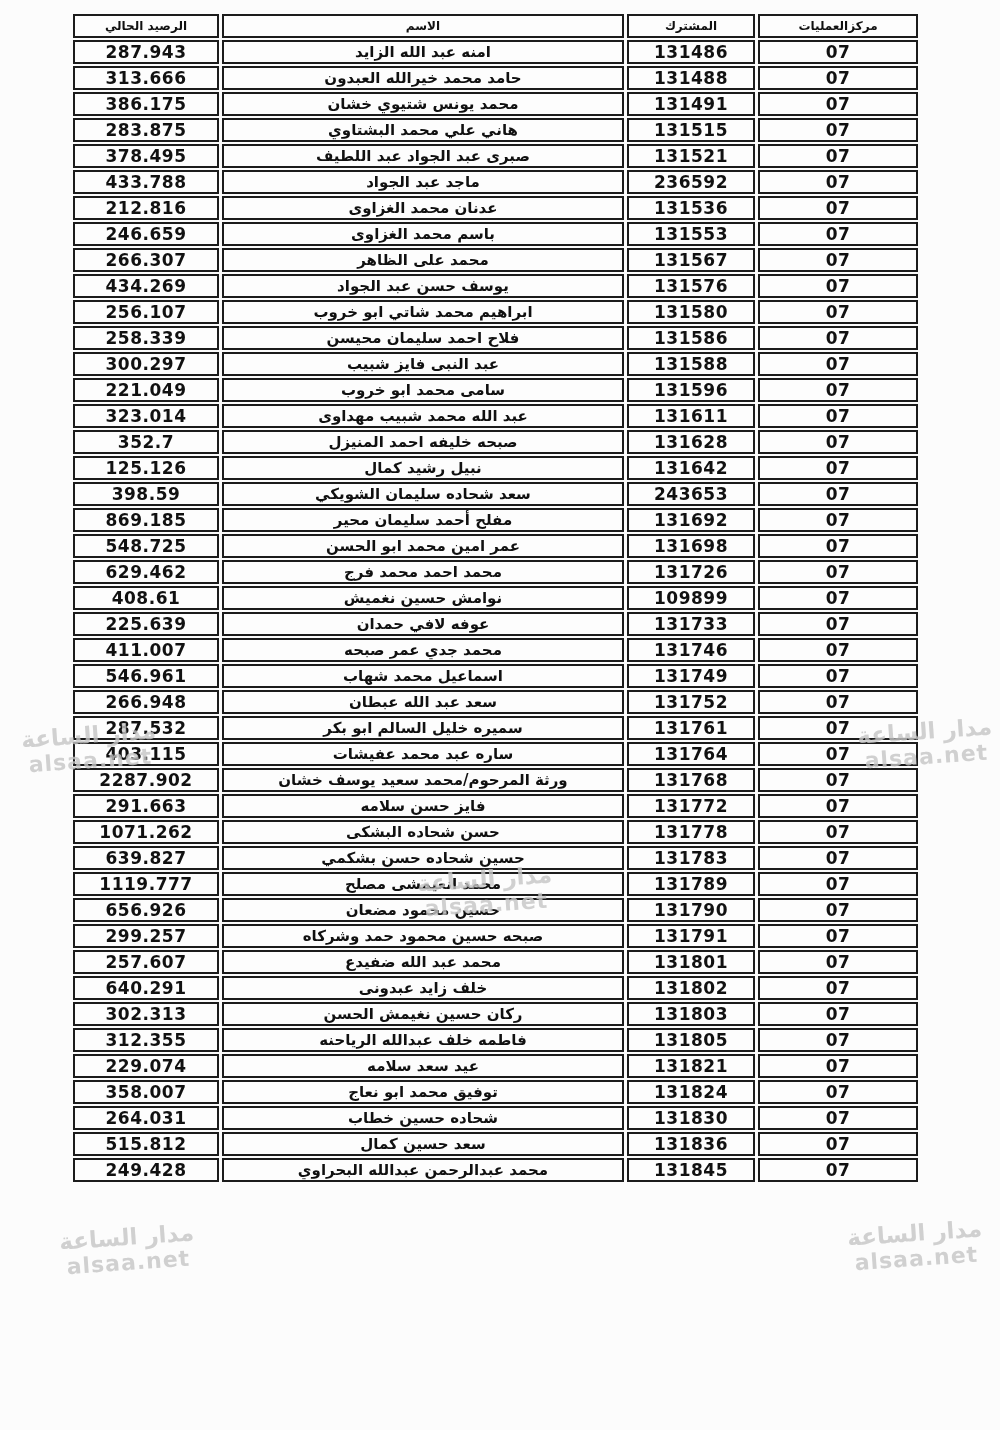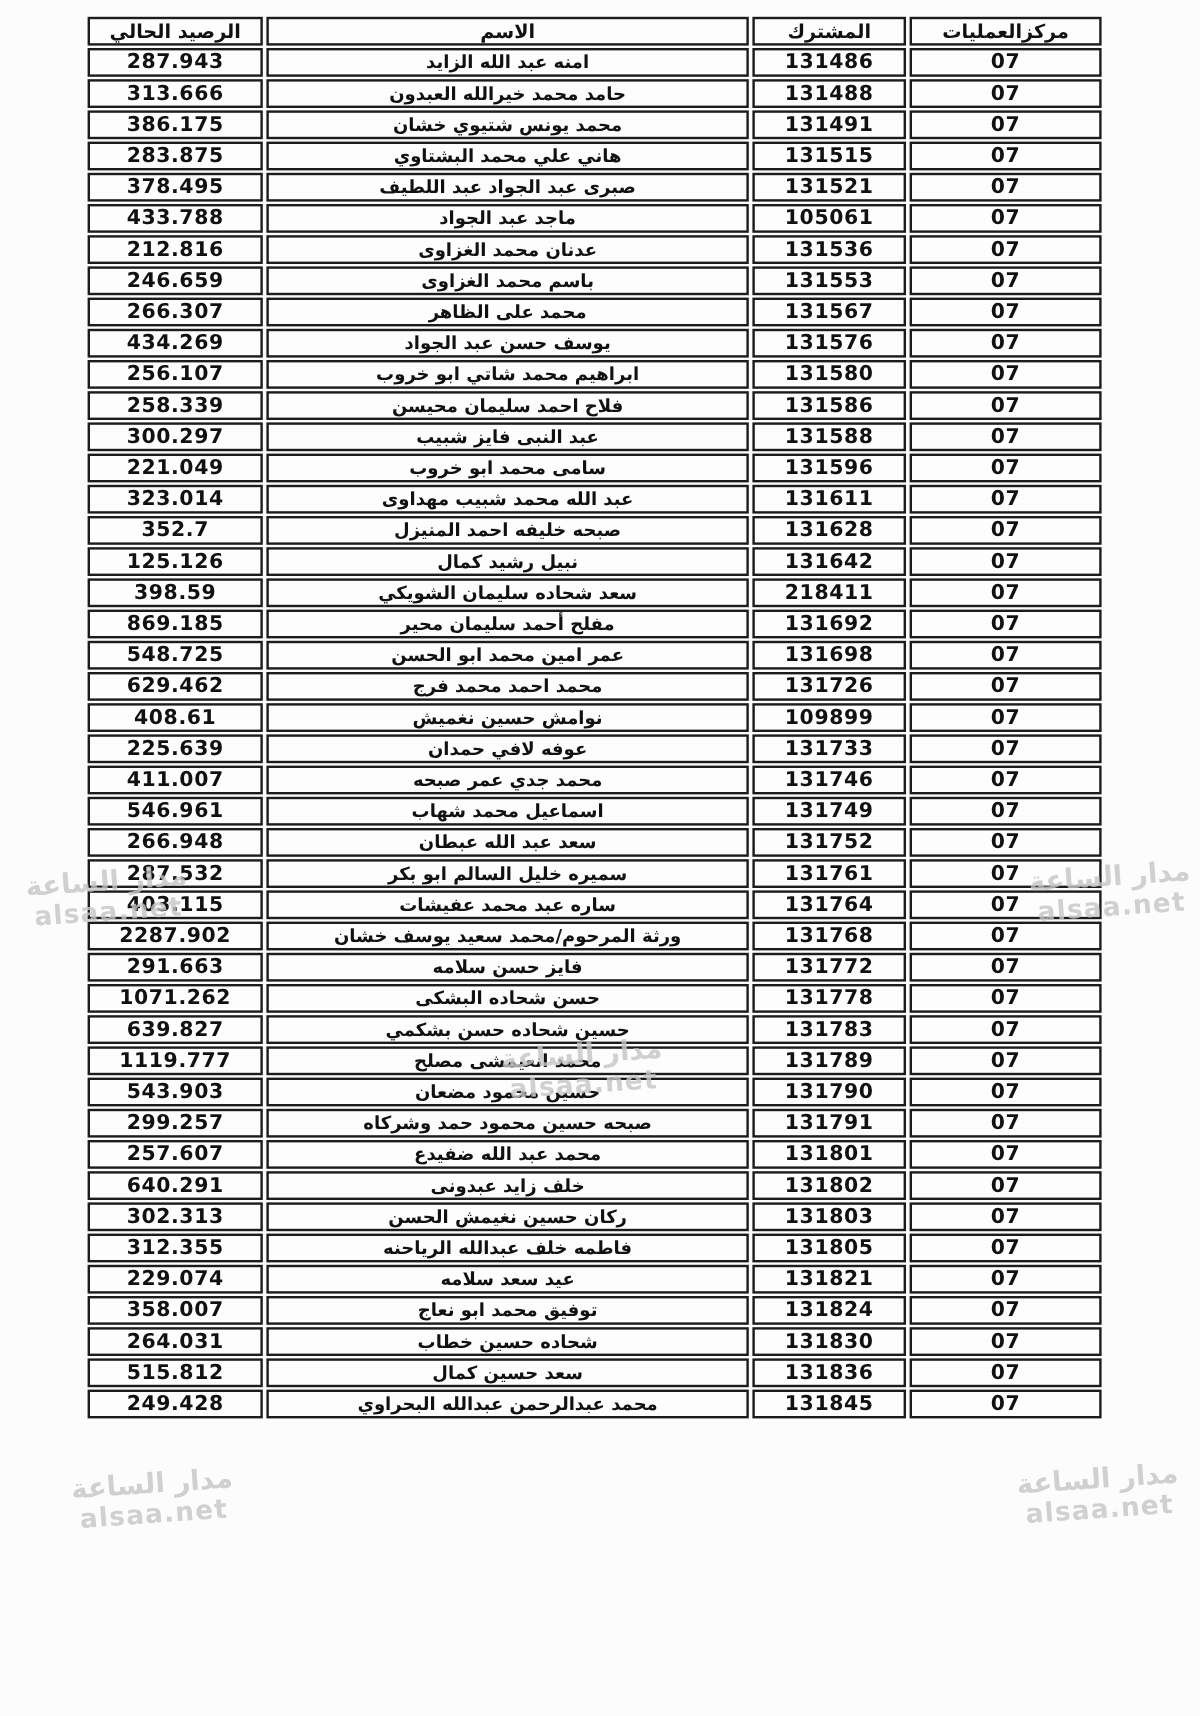--- a/index.html
+++ b/index.html
@@ -35,21 +35,21 @@
   th, td{
     border:2px solid var(--border);
     background:#fdfdfd;
     height:24px;
     text-align:center;
     vertical-align:middle;
     font-weight:700;
     overflow:hidden;
     white-space:nowrap;
   }
-  th{ font-size:16px; }
+  th{ font-size:12px; }
   td.num{ font-size:17px; letter-spacing:0.5px; font-family:"DejaVu Sans", sans-serif; }
   td.name{ font-size:15px; }
 
   .wm{
     position:absolute;
     width:195px;
     text-align:center;
     color:var(--wm);
     opacity:0.8;
     font-weight:700;
@@ -112,21 +112,21 @@
           <td class="num">283.875</td>
         </tr>
         <tr>
           <td class="num">07</td>
           <td class="num">131521</td>
           <td class="name">صبرى عبد الجواد عبد اللطيف</td>
           <td class="num">378.495</td>
         </tr>
         <tr>
           <td class="num">07</td>
-          <td class="num">105061</td>
+          <td class="num">236592</td>
           <td class="name">ماجد عبد الجواد</td>
           <td class="num">433.788</td>
         </tr>
         <tr>
           <td class="num">07</td>
           <td class="num">131536</td>
           <td class="name">عدنان محمد الغزاوى</td>
           <td class="num">212.816</td>
         </tr>
         <tr>
@@ -184,21 +184,21 @@
           <td class="num">352.7</td>
         </tr>
         <tr>
           <td class="num">07</td>
           <td class="num">131642</td>
           <td class="name">نبيل رشيد كمال</td>
           <td class="num">125.126</td>
         </tr>
         <tr>
           <td class="num">07</td>
-          <td class="num">218411</td>
+          <td class="num">243653</td>
           <td class="name">سعد شحاده سليمان الشويكي</td>
           <td class="num">398.59</td>
         </tr>
         <tr>
           <td class="num">07</td>
           <td class="num">131692</td>
           <td class="name">مفلح أحمد سليمان محير</td>
           <td class="num">869.185</td>
         </tr>
         <tr>
@@ -282,21 +282,21 @@
         <tr>
           <td class="num">07</td>
           <td class="num">131789</td>
           <td class="name">محمد انعيمشى مصلح</td>
           <td class="num">1119.777</td>
         </tr>
         <tr>
           <td class="num">07</td>
           <td class="num">131790</td>
           <td class="name">حسين محمود مضعان</td>
-          <td class="num">543.903</td>
+          <td class="num">656.926</td>
         </tr>
         <tr>
           <td class="num">07</td>
           <td class="num">131791</td>
           <td class="name">صبحه حسين محمود حمد وشركاه</td>
           <td class="num">299.257</td>
         </tr>
         <tr>
           <td class="num">07</td>
           <td class="num">131801</td>

